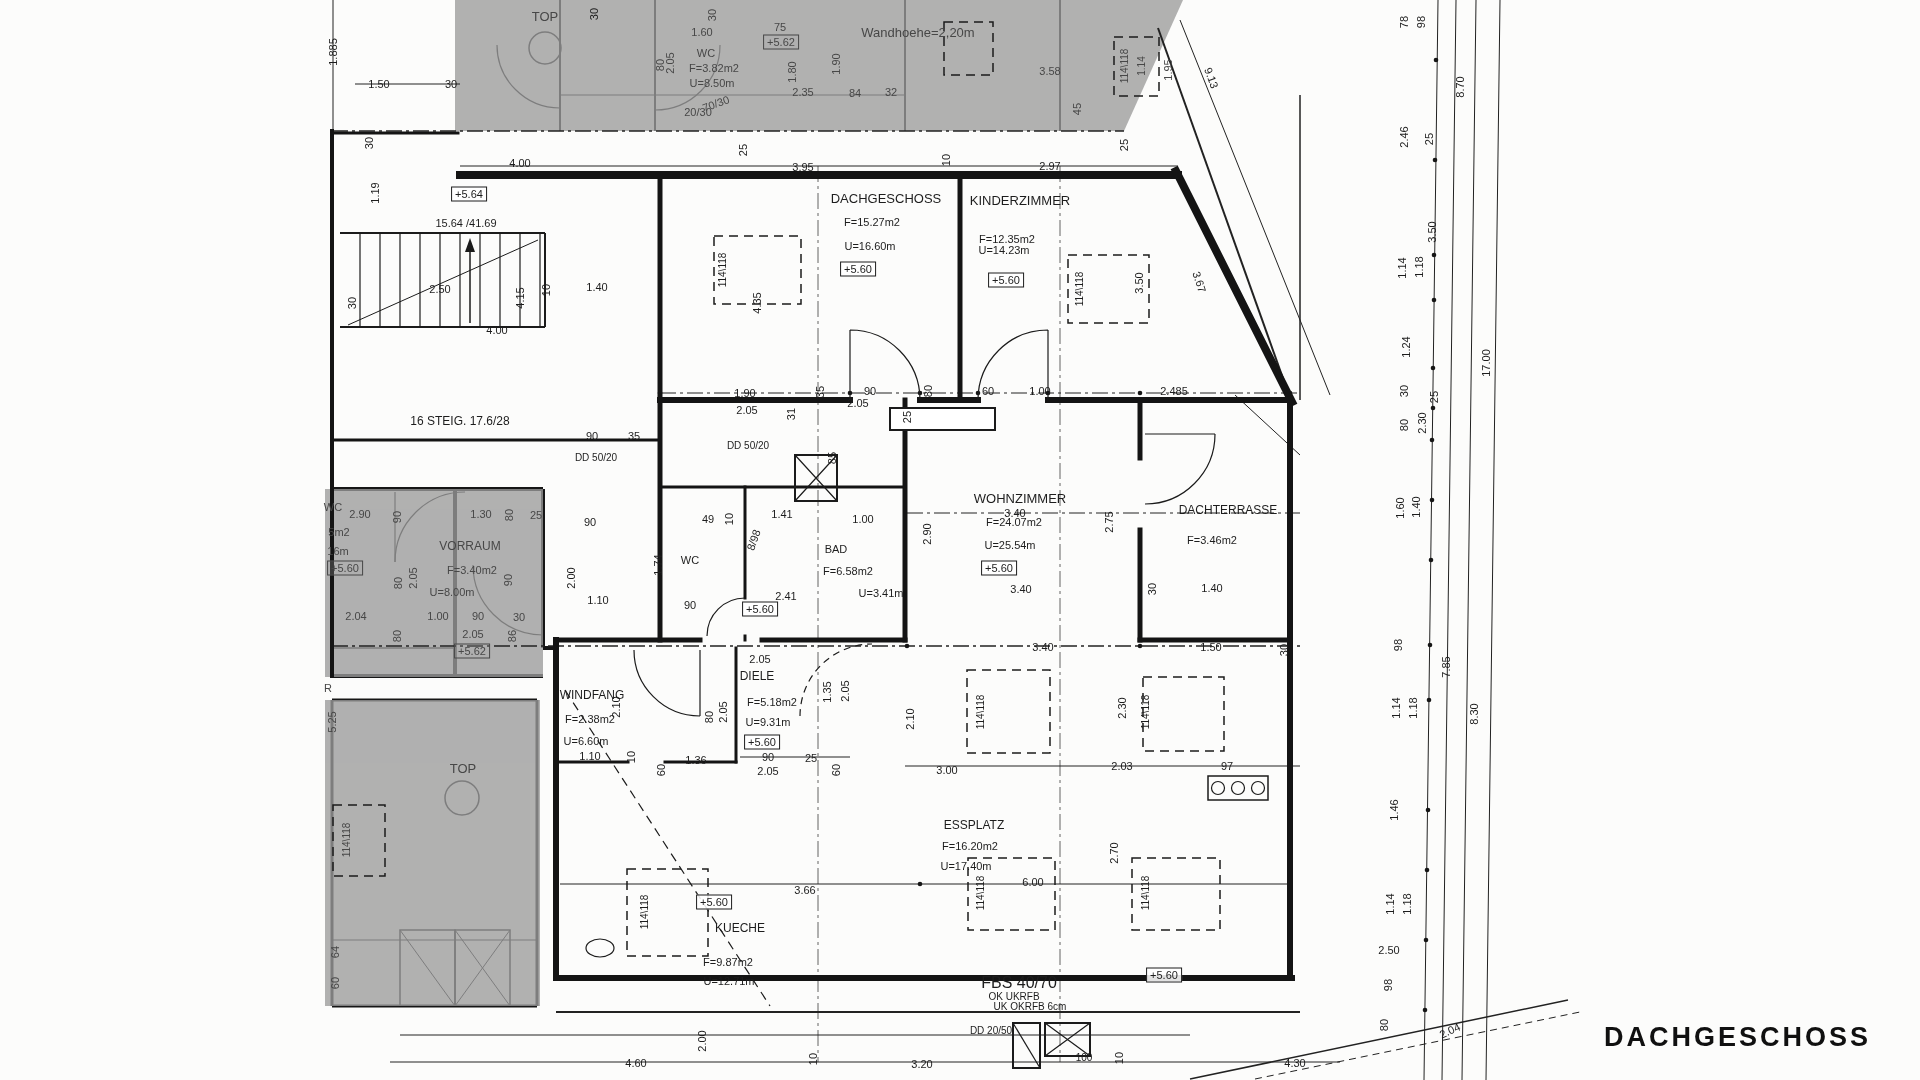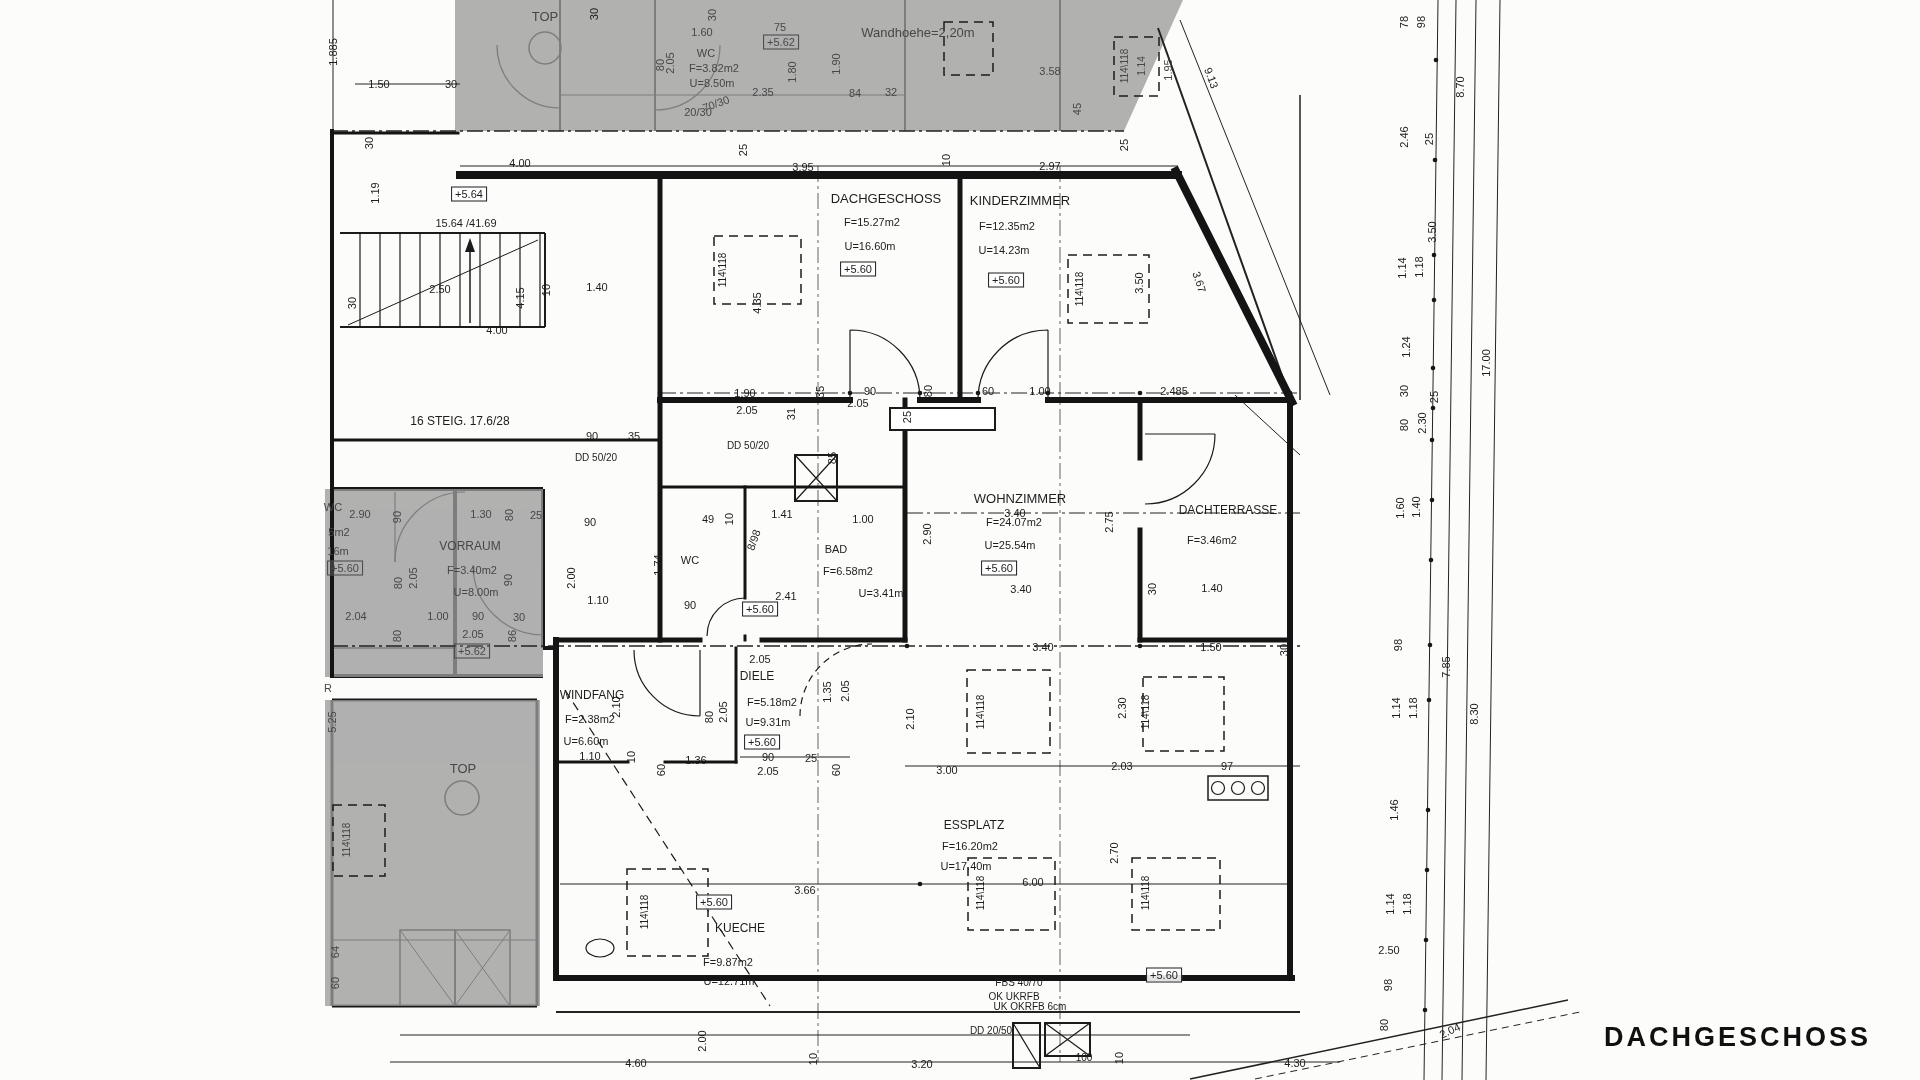--- a/index.html
+++ b/index.html
@@ -204,21 +204,21 @@
       <div class="lbl gray" style="left: 712px; top: 15px; transform: translate(-50%, -50%) rotate(-90deg);">30</div>
       <div class="lbl gray" style="left: 706px; top: 53px; transform: translate(-50%, -50%);">WC</div>
       <div class="lbl gray" style="left: 714px; top: 68px; transform: translate(-50%, -50%);">F=3.82m2</div>
       <div class="lbl gray" style="left: 712px; top: 83px; transform: translate(-50%, -50%);">U=8.50m</div>
       <div class="lbl gray" style="left: 780px; top: 27px; transform: translate(-50%, -50%);">75</div>
       <div class="lbl box gray" style="left: 781px; top: 42px; transform: translate(-50%, -50%);">+5.62</div>
       <div class="lbl gray" style="left: 660px; top: 65px; transform: translate(-50%, -50%) rotate(-90deg);">80</div>
       <div class="lbl gray" style="left: 670px; top: 63px; transform: translate(-50%, -50%) rotate(-90deg);">2.05</div>
       <div class="lbl gray" style="left: 792px; top: 72px; transform: translate(-50%, -50%) rotate(-90deg);">1.80</div>
       <div class="lbl gray" style="left: 836px; top: 64px; transform: translate(-50%, -50%) rotate(-90deg);">1.90</div>
-      <div class="lbl gray" style="left: 763px; top: 92px; transform: translate(-50%, -50%);">2.35</div>
+      <div class="lbl gray" style="left: 803px; top: 92px; transform: translate(-50%, -50%);">2.35</div>
       <div class="lbl gray" style="left: 855px; top: 93px; transform: translate(-50%, -50%);">84</div>
       <div class="lbl gray" style="left: 891px; top: 92px; transform: translate(-50%, -50%);">32</div>
       <div class="lbl gray" style="left: 918px; top: 32px; font-size: 13px; transform: translate(-50%, -50%);">Wandhoehe=2,20m</div>
       <div class="lbl gray" style="left: 698px; top: 112px; transform: translate(-50%, -50%);">20/30</div>
       <div class="lbl gray" style="left: 716px; top: 104px; transform: translate(-50%, -50%) rotate(-20deg);">70/30</div>
       <div class="lbl gray" style="left: 1050px; top: 71px; transform: translate(-50%, -50%);">3.58</div>
       <div class="lbl gray" style="left: 1125px; top: 66px; font-size: 10px; transform: translate(-50%, -50%) rotate(-90deg);">114\118</div>
       <div class="lbl gray" style="left: 1142px; top: 66px; font-size: 10px; transform: translate(-50%, -50%) rotate(-90deg);">1.14</div>
       <div class="lbl gray" style="left: 1168px; top: 70px; transform: translate(-50%, -50%) rotate(-90deg);">1.95</div>
       <div class="lbl gray" style="left: 1077px; top: 109px; transform: translate(-50%, -50%) rotate(-90deg);">45</div>
@@ -248,21 +248,21 @@
       <div class="lbl" style="left: 1390px; top: 904px; transform: translate(-50%, -50%) rotate(-90deg);">1.14</div>
       <div class="lbl" style="left: 1407px; top: 904px; transform: translate(-50%, -50%) rotate(-90deg);">1.18</div>
       <div class="lbl" style="left: 1388px; top: 985px; transform: translate(-50%, -50%) rotate(-90deg);">98</div>
       <div class="lbl" style="left: 1384px; top: 1025px; transform: translate(-50%, -50%) rotate(-90deg);">80</div>
       <div class="lbl" style="left: 886px; top: 198px; font-size: 13px; transform: translate(-50%, -50%);">DACHGESCHOSS</div>
       <div class="lbl" style="left: 872px; top: 222px; transform: translate(-50%, -50%);">F=15.27m2</div>
       <div class="lbl" style="left: 870px; top: 246px; transform: translate(-50%, -50%);">U=16.60m</div>
       <div class="lbl box" style="left: 858px; top: 269px; transform: translate(-50%, -50%);">+5.60</div>
       <div class="lbl" style="left: 723px; top: 270px; font-size: 10px; transform: translate(-50%, -50%) rotate(-90deg);">114\118</div>
       <div class="lbl" style="left: 1020px; top: 200px; font-size: 13px; transform: translate(-50%, -50%);">KINDERZIMMER</div>
-      <div class="lbl" style="left: 1007px; top: 226px; transform: translate(-50%, -50%); text-align: right;">F=12.35m2</div>
+      <div class="lbl" style="left: 1007px; top: 239px; transform: translate(-50%, -50%); text-align: right;">F=12.35m2</div>
       <div class="lbl" style="left: 1004px; top: 250px; transform: translate(-50%, -50%);">U=14.23m</div>
       <div class="lbl box" style="left: 1006px; top: 280px; transform: translate(-50%, -50%);">+5.60</div>
       <div class="lbl" style="left: 1080px; top: 289px; font-size: 10px; transform: translate(-50%, -50%) rotate(-90deg);">114\118</div>
       <div class="lbl" style="left: 1139px; top: 283px; transform: translate(-50%, -50%) rotate(-90deg);">3.50</div>
       <div class="lbl" style="left: 1199px; top: 282px; transform: translate(-50%, -50%) rotate(72deg);">3.67</div>
       <div class="lbl" style="left: 745px; top: 393px; transform: translate(-50%, -50%);">1.90</div>
       <div class="lbl" style="left: 747px; top: 410px; transform: translate(-50%, -50%);">2.05</div>
       <div class="lbl" style="left: 820px; top: 392px; transform: translate(-50%, -50%) rotate(-90deg);">35</div>
       <div class="lbl" style="left: 870px; top: 391px; transform: translate(-50%, -50%);">90</div>
       <div class="lbl" style="left: 928px; top: 391px; transform: translate(-50%, -50%) rotate(-90deg);">80</div>
@@ -346,21 +346,21 @@
       <div class="lbl" style="left: 728px; top: 962px; transform: translate(-50%, -50%);">F=9.87m2</div>
       <div class="lbl" style="left: 729px; top: 981px; transform: translate(-50%, -50%);">U=12.71m</div>
       <div class="lbl" style="left: 645px; top: 912px; font-size: 10px; transform: translate(-50%, -50%) rotate(-90deg);">114\118</div>
       <div class="lbl gray" style="left: 333px; top: 507px; transform: translate(-50%, -50%);">WC</div>
       <div class="lbl gray" style="left: 360px; top: 514px; transform: translate(-50%, -50%);">2.90</div>
       <div class="lbl gray" style="left: 339px; top: 532px; transform: translate(-50%, -50%);">5m2</div>
       <div class="lbl gray" style="left: 338px; top: 551px; transform: translate(-50%, -50%);">16m</div>
       <div class="lbl box gray" style="left: 345px; top: 568px; transform: translate(-50%, -50%);">+5.60</div>
       <div class="lbl gray" style="left: 470px; top: 546px; font-size: 12px; transform: translate(-50%, -50%);">VORRAUM</div>
       <div class="lbl gray" style="left: 472px; top: 570px; transform: translate(-50%, -50%);">F=3.40m2</div>
-      <div class="lbl gray" style="left: 476px; top: 592px; transform: translate(-50%, -50%);">U=8.00m</div>
+      <div class="lbl gray" style="left: 452px; top: 592px; transform: translate(-50%, -50%);">U=8.00m</div>
       <div class="lbl gray" style="left: 481px; top: 514px; transform: translate(-50%, -50%);">1.30</div>
       <div class="lbl gray" style="left: 509px; top: 515px; transform: translate(-50%, -50%) rotate(-90deg);">80</div>
       <div class="lbl gray" style="left: 397px; top: 517px; transform: translate(-50%, -50%) rotate(-90deg);">90</div>
       <div class="lbl gray" style="left: 398px; top: 583px; transform: translate(-50%, -50%) rotate(-90deg);">80</div>
       <div class="lbl gray" style="left: 413px; top: 578px; transform: translate(-50%, -50%) rotate(-90deg);">2.05</div>
       <div class="lbl gray" style="left: 508px; top: 580px; transform: translate(-50%, -50%) rotate(-90deg);">90</div>
       <div class="lbl gray" style="left: 356px; top: 616px; transform: translate(-50%, -50%);">2.04</div>
       <div class="lbl gray" style="left: 438px; top: 616px; transform: translate(-50%, -50%);">1.00</div>
       <div class="lbl gray" style="left: 478px; top: 616px; transform: translate(-50%, -50%);">90</div>
       <div class="lbl gray" style="left: 519px; top: 617px; transform: translate(-50%, -50%);">30</div>
@@ -372,21 +372,21 @@
       <div class="lbl gray" style="left: 328px; top: 688px; transform: translate(-50%, -50%);">R</div>
       <div class="lbl gray" style="left: 332px; top: 722px; transform: translate(-50%, -50%) rotate(-90deg);">5.25</div>
       <div class="lbl gray" style="left: 463px; top: 768px; font-size: 13px; transform: translate(-50%, -50%);">TOP</div>
       <div class="lbl gray" style="left: 347px; top: 840px; font-size: 10px; transform: translate(-50%, -50%) rotate(-90deg);">114\118</div>
       <div class="lbl gray" style="left: 335px; top: 952px; transform: translate(-50%, -50%) rotate(-90deg);">64</div>
       <div class="lbl gray" style="left: 335px; top: 983px; transform: translate(-50%, -50%) rotate(-90deg);">60</div>
       <div class="lbl" style="left: 636px; top: 1063px; transform: translate(-50%, -50%);">4.60</div>
       <div class="lbl" style="left: 813px; top: 1059px; transform: translate(-50%, -50%) rotate(-90deg);">10</div>
       <div class="lbl" style="left: 922px; top: 1064px; transform: translate(-50%, -50%);">3.20</div>
       <div class="lbl" style="left: 702px; top: 1041px; transform: translate(-50%, -50%) rotate(-90deg);">2.00</div>
-      <div class="lbl" style="left: 1019px; top: 983px; font-size: 10px; transform: translate(-50%, -50%);">FBS 40/70</div>
+      <div class="lbl" style="left: 1019px; top: 983px; font-size: 16px; transform: translate(-50%, -50%);">FBS 40/70</div>
       <div class="lbl" style="left: 1014px; top: 997px; font-size: 10px; transform: translate(-50%, -50%);">OK UKRFB</div>
       <div class="lbl" style="left: 1030px; top: 1007px; font-size: 10px; transform: translate(-50%, -50%);">UK OKRFB  6cm</div>
       <div class="lbl" style="left: 991px; top: 1031px; font-size: 10px; transform: translate(-50%, -50%);">DD 20/50</div>
       <div class="lbl" style="left: 1084px; top: 1058px; font-size: 10px; transform: translate(-50%, -50%);">100</div>
       <div class="lbl" style="left: 1119px; top: 1058px; transform: translate(-50%, -50%) rotate(-90deg);">10</div>
       <div class="lbl" style="left: 1295px; top: 1063px; transform: translate(-50%, -50%);">4.30</div>
       <div class="lbl" style="left: 1389px; top: 950px; transform: translate(-50%, -50%);">2.50</div>
       <div class="lbl" style="left: 1450px; top: 1031px; transform: translate(-50%, -50%) rotate(-25deg);">2.04</div>
     </div>
 

